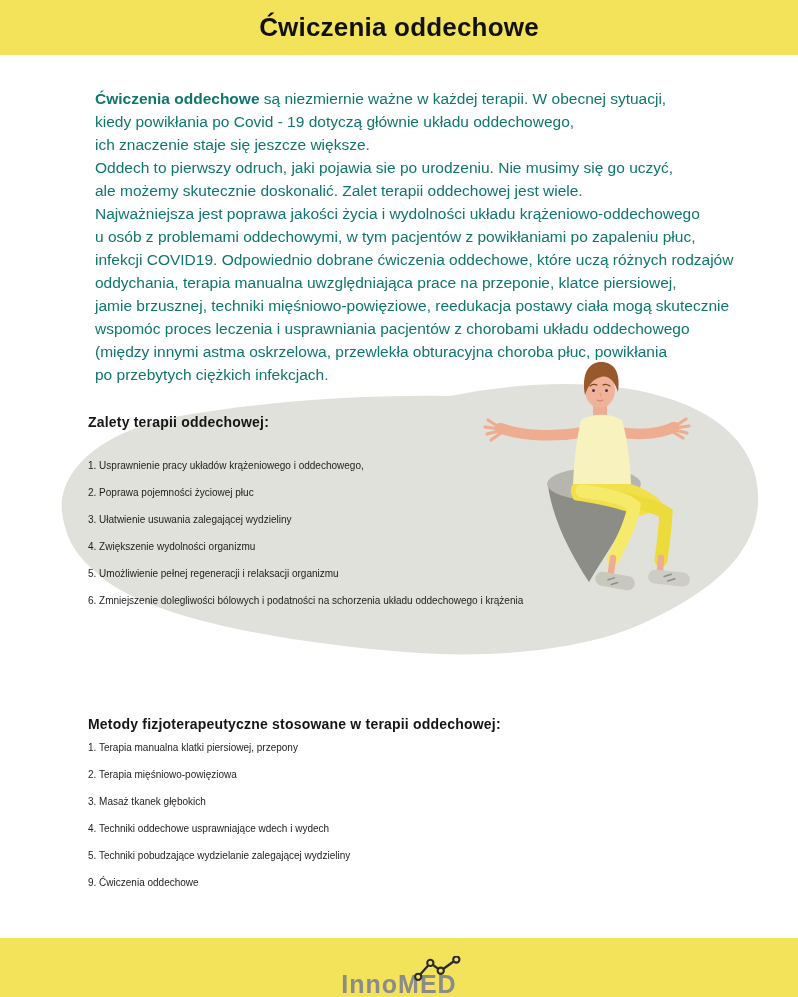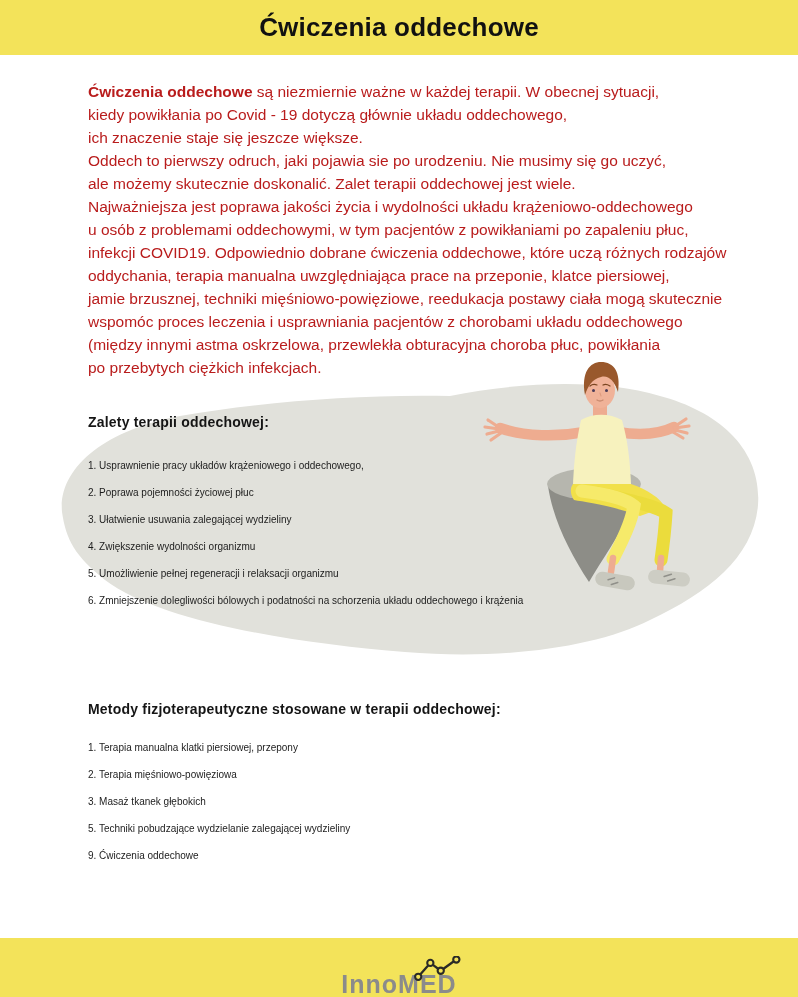--- a/index.html
+++ b/index.html
@@ -11,31 +11,31 @@
   .band-top{
     position:absolute;left:0;top:0;width:798px;height:55px;background:#F3E35A;
     display:flex;align-items:center;justify-content:center;
   }
   .page-title{font-size:26px;font-weight:700;color:#111111;letter-spacing:.2px;}
   .band-bottom{
     position:absolute;left:0;top:938px;width:798px;height:59px;background:#F3E35A;
   }
   
   .intro{
-    position:absolute;left:88px;top:80px;width:700px;margin:0;
-    font-size:15.5px;line-height:23px;white-space:pre;color:#b91c1c;
+    position:absolute;left:88px;top:80px;width:700px;margin:7px;
+    font-size:15.5px;line-height:23px;white-space:pre;color:#0f766e;
   }
   .intro b{font-weight:700;}
   
   .section-heading{
     position:absolute;left:88px;margin:0;font-size:14px;font-weight:700;color:#151515;
     letter-spacing:.2px;white-space:nowrap;
   }
   .h-advantages{top:414px;}
-  .h-methods{top:701px;}
+  .h-methods{top:716px;}
   .list{position:absolute;left:88px;font-size:10px;color:#1c1c1c;}
   .list .item{height:27px;line-height:20px;white-space:nowrap;}
   .list-advantages{top:456px;}
   .list-methods{top:738px;}
   
   .illustration{position:absolute;left:40px;top:350px;width:740px;height:320px;}
   
   .logo{
     position:absolute;left:50%;top:960px;transform:translateX(-50%);
     text-align:center;width:160px;
@@ -133,20 +133,21 @@
     <div class="item">4. Zwiększenie wydolności organizmu</div>
     <div class="item">5. Umożliwienie pełnej regeneracji i relaksacji organizmu</div>
     <div class="item">6. Zmniejszenie dolegliwości bólowych i podatności na schorzenia układu oddechowego i krążenia</div>
   </div>
 
   <h2 class="section-heading h-methods">Metody fizjoterapeutyczne stosowane w terapii oddechowej:</h2>
   <div class="list list-methods">
     <div class="item">1. Terapia manualna klatki piersiowej, przepony</div>
     <div class="item">2. Terapia mięśniowo-powięziowa</div>
     <div class="item">3. Masaż tkanek głębokich</div>
+    <div class="item">4. Techniki oddechowe usprawniające wdech i wydech</div>
     <div class="item">5. Techniki pobudzające wydzielanie zalegającej wydzieliny</div>
     <div class="item">9. Ćwiczenia oddechowe</div>
   </div>
 
   <div class="band-bottom"></div>
   <div class="logo">
     <svg class="logo-chart" viewBox="0 0 60 30" aria-hidden="true">
       <polyline points="6,24 20,8 32,17 50,4" fill="none" stroke="#2A2A26" stroke-width="2.6"></polyline>
       <circle cx="6" cy="24" r="3.6" fill="#F3E35A" stroke="#2A2A26" stroke-width="2.4"></circle>
       <circle cx="20" cy="8" r="3.6" fill="#F3E35A" stroke="#2A2A26" stroke-width="2.4"></circle>

